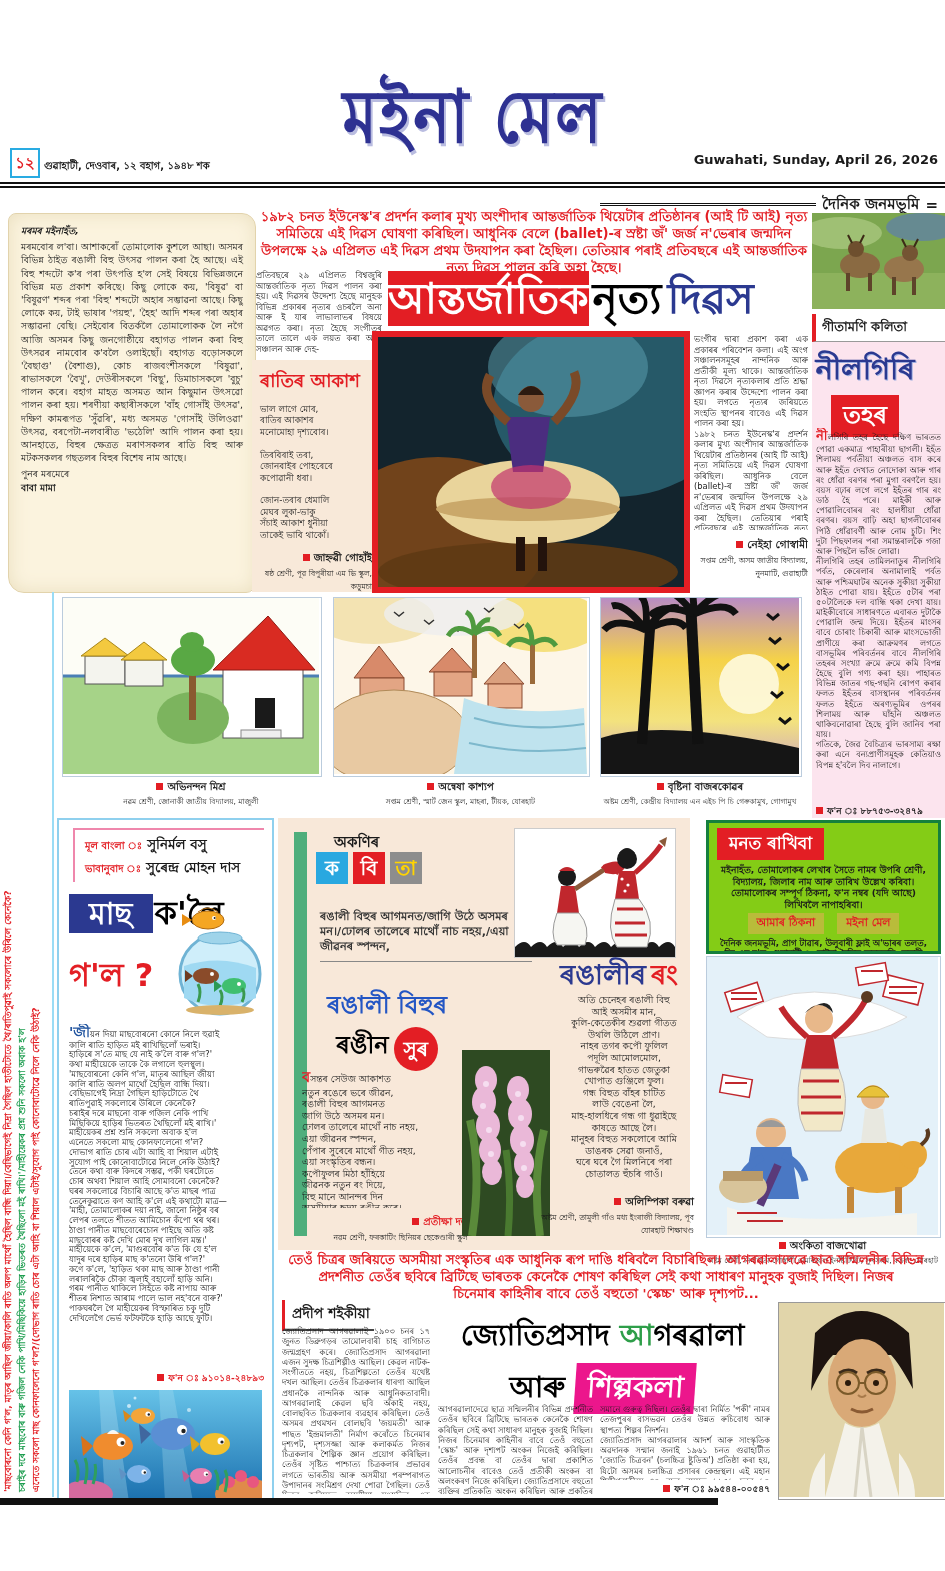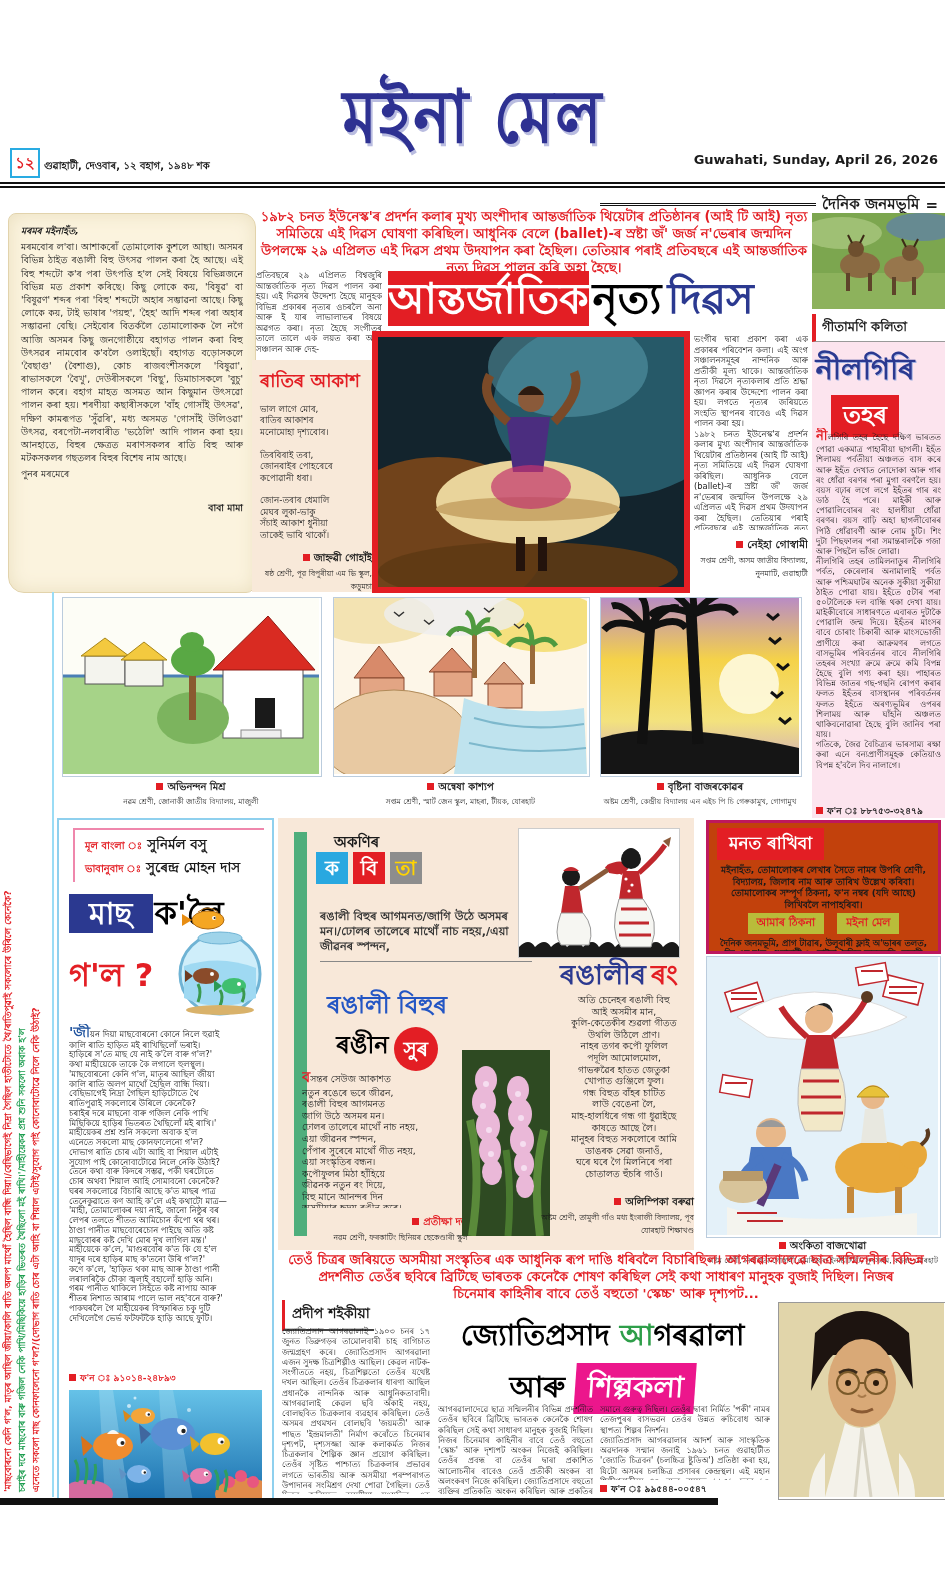--- a/index.html
+++ b/index.html
@@ -53,38 +53,38 @@
           width:900px;height:50px;font-size:9px;font-weight:bold;line-height:1.55;}
   
   .fishbox{border:2px solid #8fd0ee;background:#fff;padding:8px 8px 6px 10px;}
   .credits{border-left:2px solid #ef87ac;border-top:2px solid #ef87ac;padding:4px 4px 2px 10px;margin:0 0 6px 4px;}
   .clabel{color:#e31e24;font-size:10px;font-weight:bold;}
   .cname{font-size:13.5px;font-weight:bold;}
   .ft1{background:#2b3990;color:#fff;font-size:30px;font-weight:bold;padding:2px 20px;}
   .ft2{color:#000;font-size:32px;font-weight:bold;padding:2px 2px;}
   .ft3{color:#e31e24;font-size:32px;font-weight:bold;}
   .fpoem{font-size:8.35px;line-height:1.17;}
-  .phone{font-size:9px;font-weight:bold;text-align:left;}
+  .phone{font-size:9px;font-weight:bold;text-align:right;}
   
   .poetry{background:#f8e8d9;}
   .gbar{background:#4fae7c;}
   .logolet{display:inline-block;width:32px;height:32px;margin-right:5px;text-align:center;
            line-height:32px;font-size:20px;font-weight:bold;color:#fff;}
   .epi{font-size:11.3px;font-weight:bold;color:#333;line-height:1.32;border-bottom:1px solid #888;padding-bottom:6px;}
   .p1t1{color:#2456c4;font-size:24px;font-weight:bold;}
   .p1t2{color:#000;font-size:24px;font-weight:bold;}
   .p1t3{display:inline-block;background:#e31e24;color:#fff;font-size:20px;font-weight:bold;
         border-radius:50%;width:44px;height:44px;line-height:44px;text-align:center;vertical-align:middle;}
   .p2t1{color:#2b3990;font-size:27px;font-weight:bold;}
   .p2t2{color:#e31e24;font-size:27px;font-weight:bold;}
   .pbody{font-size:9.2px;line-height:1.26;}
   .auth{font-size:10px;font-weight:bold;}
   .authd{font-size:7.6px;}
   
-  .membox{border:3px solid #be185d;background:#c2410c;}
+  .membox{border:3px solid #15803d;background:#84cc16;}
   .memtitle{display:inline-block;background:#e31e24;color:#fff;font-size:17px;font-weight:bold;padding:2px 12px;margin:5px 0 3px 8px;}
   .membody{font-size:9.2px;font-weight:bold;text-align:center;line-height:1.25;margin:1px 8px;}
   .membtn{display:inline-block;background:#b9bc3a;color:#e31e24;font-size:11px;font-weight:bold;padding:1px 9px;margin:2px 4px;}
   .memaddr{font-size:8.6px;font-weight:bold;text-align:center;line-height:1.22;margin:2px 6px;}
   
   .leadred{font-size:13px;font-weight:bold;color:#e31e24;text-align:center;line-height:1.3;}
   .agbyline{border-left:3px solid #e31e24;border-bottom:2px solid #444;padding:2px 4px 3px 7px;
             font-size:14px;font-weight:bold;display:inline-block;}
   .ag1{font-size:29px;font-weight:bold;color:#000;}
   .ag1g{font-size:29px;font-weight:bold;color:#2e9e49;}
@@ -108,21 +108,21 @@
   <div class="abs brandrow" style="left:600px;top:192px;width:338px;">
     <span class="brandline"></span>
     <span class="b" style="font-size:15px;">দৈনিক জনমভূমি</span>
     <span class="b" style="font-size:15px;">=</span>
   </div>
 
   <div class="abs letter hid" style="left:8px;top:213px;width:222px;height:358px;">
     <div class="letter-body b" style="font-style:italic;margin-bottom:3px;">মৰমৰ মইনাহঁত,</div>
     <div class="letter-body jus">মৰমবোৰ ল'বা। আশাকৰোঁ তোমালোক কুশলে আছা। অসমৰ বিভিন্ন ঠাইত ৰঙালী বিহু উৎসৱ পালন কৰা হৈ আছে। এই বিহু শব্দটো ক'ৰ পৰা উৎপত্তি হ'ল সেই বিষয়ে বিভিন্নজনে বিভিন্ন মত প্ৰকাশ কৰিছে। কিছু লোকে কয়, 'বিষুৱ' বা 'বিষুৱণ' শব্দৰ পৰা 'বিহু' শব্দটো অহাৰ সম্ভাৱনা আছে। কিছু লোকে কয়, টাই ভাষাৰ 'পয়হু', 'হৈহ' আদি শব্দৰ পৰা অহাৰ সম্ভাৱনা বেছি। সেইবোৰ বিতৰ্কলৈ তোমালোকক লৈ নগৈ আজি অসমৰ কিছু জনগোষ্ঠীয়ে বহাগত পালন কৰা বিহু উৎসৱৰ নামবোৰ ক'বলৈ ওলাইছোঁ। বহাগত বড়োসকলে 'বৈছাগু' (বৈশাগু), কোচ ৰাজবংশীসকলে 'বিষুৱা', ৰাভাসকলে 'বৈখু', দেউৰীসকলে 'বিছু', ডিমাচাসকলে 'বুচু' পালন কৰে। বহাগ মাহত অসমত আন কিছুমান উৎসৱো পালন কৰা হয়। শৰণীয়া কছাৰীসকলে 'বাঁহ গোসাঁই উৎসৱ', দক্ষিণ কামৰূপত 'সুঁৱৰি', মধ্য অসমত 'গোসাঁই উলিওৱা' উৎসৱ, বৰপেটা-নলবাৰীত 'ভঠেলি' আদি পালন কৰা হয়। আনহাতে, বিহুৰ ক্ষেত্ৰত মৰাণসকলৰ ৰাতি বিহু আৰু মটকসকলৰ গছতলৰ বিহুৰ বিশেষ নাম আছে।</div>
     <div class="letter-body" style="margin-top:3px;">পুনৰ মৰমেৰে</div>
-    <div class="letter-body b" style="text-align:right;margin-top:20px;">বাবা মামা</div>
+    <div class="letter-body b" style="text-align:left;">বাবা মামা</div>
   </div>
 
   <div class="abs intro-red" style="left:258px;top:208px;width:552px;">১৯৮২ চনত ইউনেস্ক'ৰ প্ৰদৰ্শন কলাৰ মুখ্য অংশীদাৰ আন্তৰ্জাতিক থিয়েটাৰ প্ৰতিষ্ঠানৰ (আই টি আই) নৃত্য সমিতিয়ে এই দিৱস ঘোষণা কৰিছিল। আধুনিক বেলে (ballet)-ৰ স্ৰষ্টা জঁ' জৰ্জ ন'ভেৰাৰ জন্মদিন উপলক্ষে ২৯ এপ্ৰিলত এই দিৱস প্ৰথম উদযাপন কৰা হৈছিল। তেতিয়াৰ পৰাই প্ৰতিবছৰে এই আন্তৰ্জাতিক নৃত্য দিৱস পালন কৰি অহা হৈছে।</div>
   <div class="abs" style="left:388px;top:266px;white-space:nowrap;">
     <span class="hl1">আন্তৰ্জাতিক</span><span class="hl2">নৃত্য</span><span class="hl3">দিৱস</span>
   </div>
   <div class="abs smalltxt jus hid" style="left:256px;top:270px;width:126px;height:86px;">প্ৰতিবছৰে ২৯ এপ্ৰিলত বিশ্বজুৰি আন্তৰ্জাতিক নৃত্য দিৱস পালন কৰা হয়। এই দিৱসৰ উদ্দেশ্য হৈছে মানুহক বিভিন্ন প্ৰকাৰৰ নৃত্যৰ ওচৰলৈ অনা আৰু ই যাৰ লাভালাভৰ বিষয়ে অৱগত কৰা। নৃত্য হৈছে সংগীতৰ তালে তালে এক লয়ত কৰা অংগ সঞ্চালন আৰু দেহ-</div>
 
   <div class="abs skybox hid" style="left:252px;top:360px;width:112px;height:218px;">
     <div class="skytitle">ৰাতিৰ আকাশ</div>
@@ -382,21 +382,21 @@
       <ellipse cx="132" cy="86" rx="11" ry="8" fill="#e87fb0"></ellipse>
       <path d="M121 86 L113 80 L115 92 Z" fill="#c45f92"></path>
       <circle cx="137" cy="84" r="2.4" fill="#fff"></circle>
         <circle cx="137.8" cy="84.5" r="1.1" fill="#222"></circle>
       <circle cx="60" cy="16" r="2" fill="#dff3fb" opacity="0.8"></circle>
         <circle cx="66" cy="8" r="1.5" fill="#dff3fb" opacity="0.8"></circle>
         <circle cx="120" cy="20" r="2" fill="#dff3fb" opacity="0.7"></circle>
     </svg>
   </div>
 
-  <div class="abs poetry" style="left:278px;top:818px;width:416px;height:432px;">
+  <div class="abs poetry" style="left:278px;top:818px;width:364px;height:432px;padding-left:48px;">
     <div class="abs gbar" style="left:16px;top:14px;width:13px;height:404px;"></div>
     <div class="abs b" style="left:56px;top:12px;font-size:15px;">অকণিৰ</div>
     <div class="abs" style="left:38px;top:34px;">
       <span class="logolet" style="background:#29a8e0;">ক</span><span class="logolet" style="background:#e31e24;">বি</span><span class="logolet" style="background:#8d8d8d;color:#ffd400;">তা</span>
     </div>
     <div class="abs epi" style="left:42px;top:92px;width:212px;">ৰঙালী বিহুৰ আগমনত/জাগি উঠে অসমৰ মন।/ঢোলৰ তালেৰে মাথোঁ নাচ নহয়,/এয়া জীৱনৰ স্পন্দন,</div>
     <svg class="abs" style="right:14px;top:10px;background:#fff;border:1px solid #ccc;" width="160" height="128" viewBox="0 0 160 128">
       <path d="M0 118 q10 -10 16 0 q10 -10 16 0 q10 -10 16 0 q10 -10 16 0 q10 -10 16 0 q10 -10 16 0 q10 -10 16 0 q10 -10 16 0 q10 -10 16 0 q10 -10 16 0 L160 128 L0 128 Z" fill="#1a1a1a"></path>
       <circle cx="52" cy="48" r="9" fill="#1a1a1a"></circle>
       <path d="M44 42 q8 -8 16 0" fill="#c0272d"></path>

